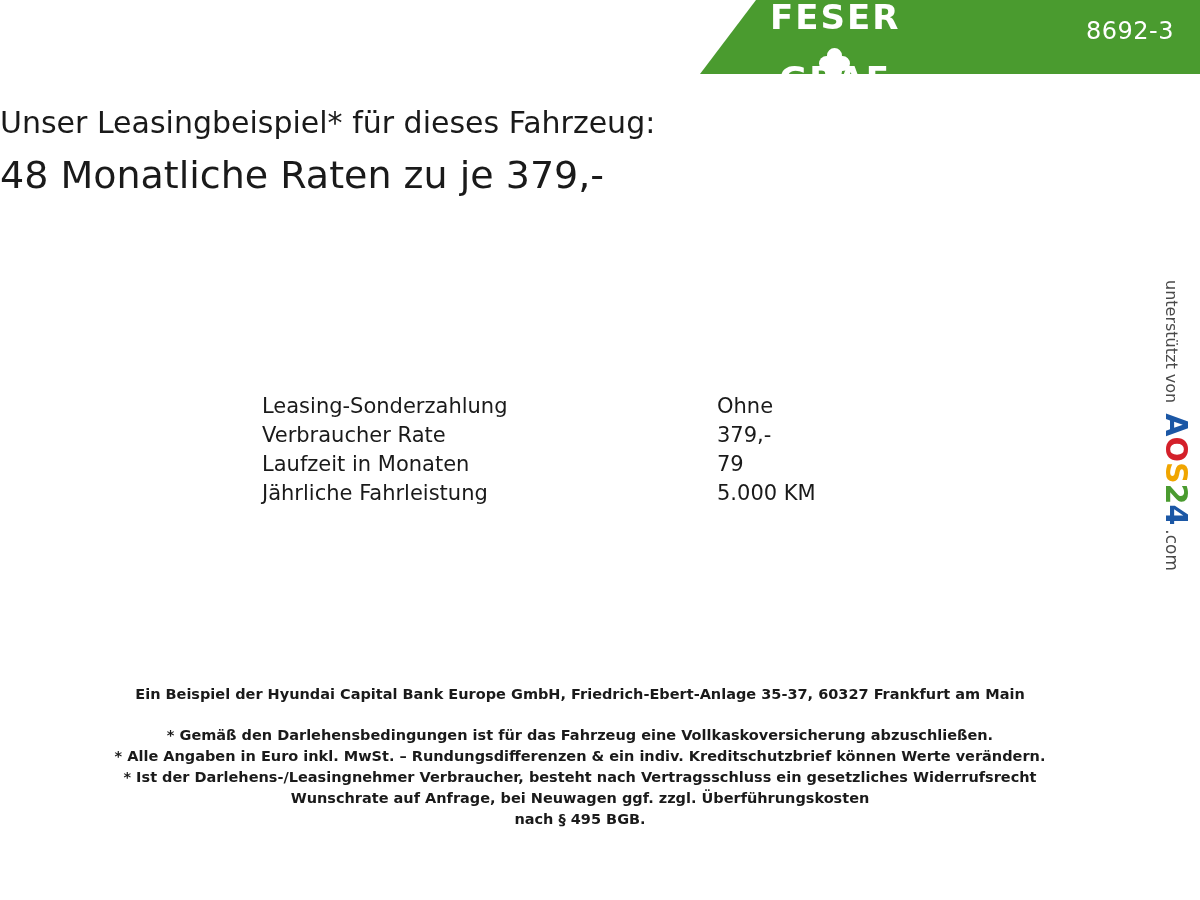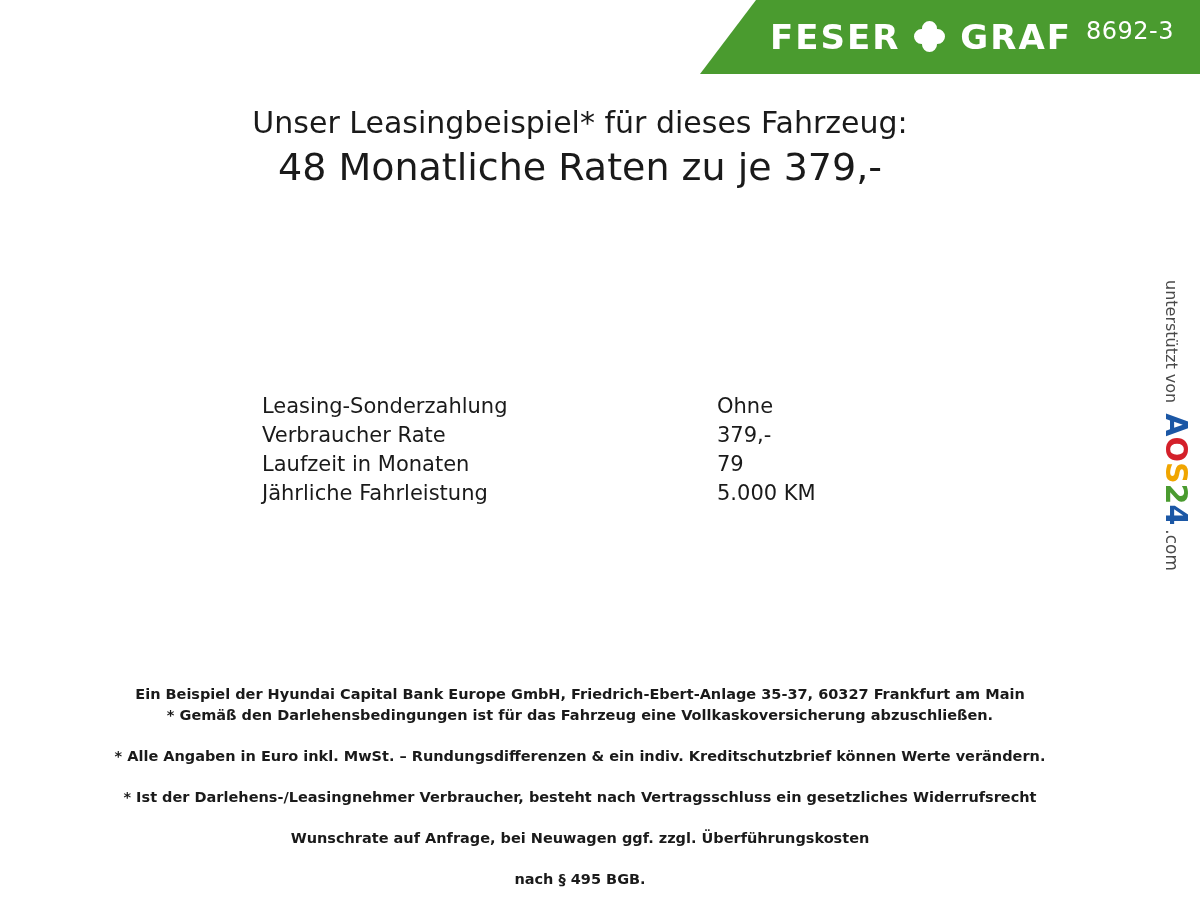--- a/index.html
+++ b/index.html
@@ -30,20 +30,21 @@
     align-items: center;
   }
   .brand-wrap {
     position: absolute;
     left: 770px;
     top: 0;
     height: 74px;
     display: flex;
     align-items: center;
     gap: 14px;
+    flex-direction: column;
   }
   .brand-text {
     color: #ffffff;
     font-size: 34px;
     font-weight: bold;
     letter-spacing: 2px;
     line-height: 1;
   }
   .brand-mark {
     width: 32px;
@@ -74,34 +75,34 @@
     font-size: 24px;
     letter-spacing: 0.5px;
   }
 
   
   .title-block {
     position: absolute;
     top: 104px;
     left: 0;
     width: 1160px;
-    text-align: center;
+    text-align: left;
   }
   .title-main {
     font-size: 30px;
     font-weight: 400;
     color: #1a1a1a;
     line-height: 1.25;
   }
   .title-sub {
     font-size: 38px;
     font-weight: 400;
     color: #1a1a1a;
     line-height: 1.25;
-    margin-top: 2px;
+    margin-top: 10px;
   }
 
   
   .details {
     position: absolute;
     top: 368px;
     left: 262px;
     font-size: 21px;
     line-height: 29px;
     color: #1a1a1a;
@@ -115,23 +116,23 @@
     position: absolute;
     left: 0;
     top: 684px;
     width: 1160px;
     text-align: center;
     font-size: 14.5px;
     font-weight: bold;
     color: #1a1a1a;
     line-height: 21px;
   }
-  .legal .bank { }
+  .legal .bank { margin-bottom: 20px; }
   .legal .note { margin-bottom: 0; }
-  .legal .note + .note { margin-top: 20px; }
+  .legal .note + .note { margin-top: 0; }
 
   
   .aos-strip {
     position: absolute;
     right: 6px;
     top: 280px;
     width: 40px;
     height: 360px;
   }
   .aos-vertical {

